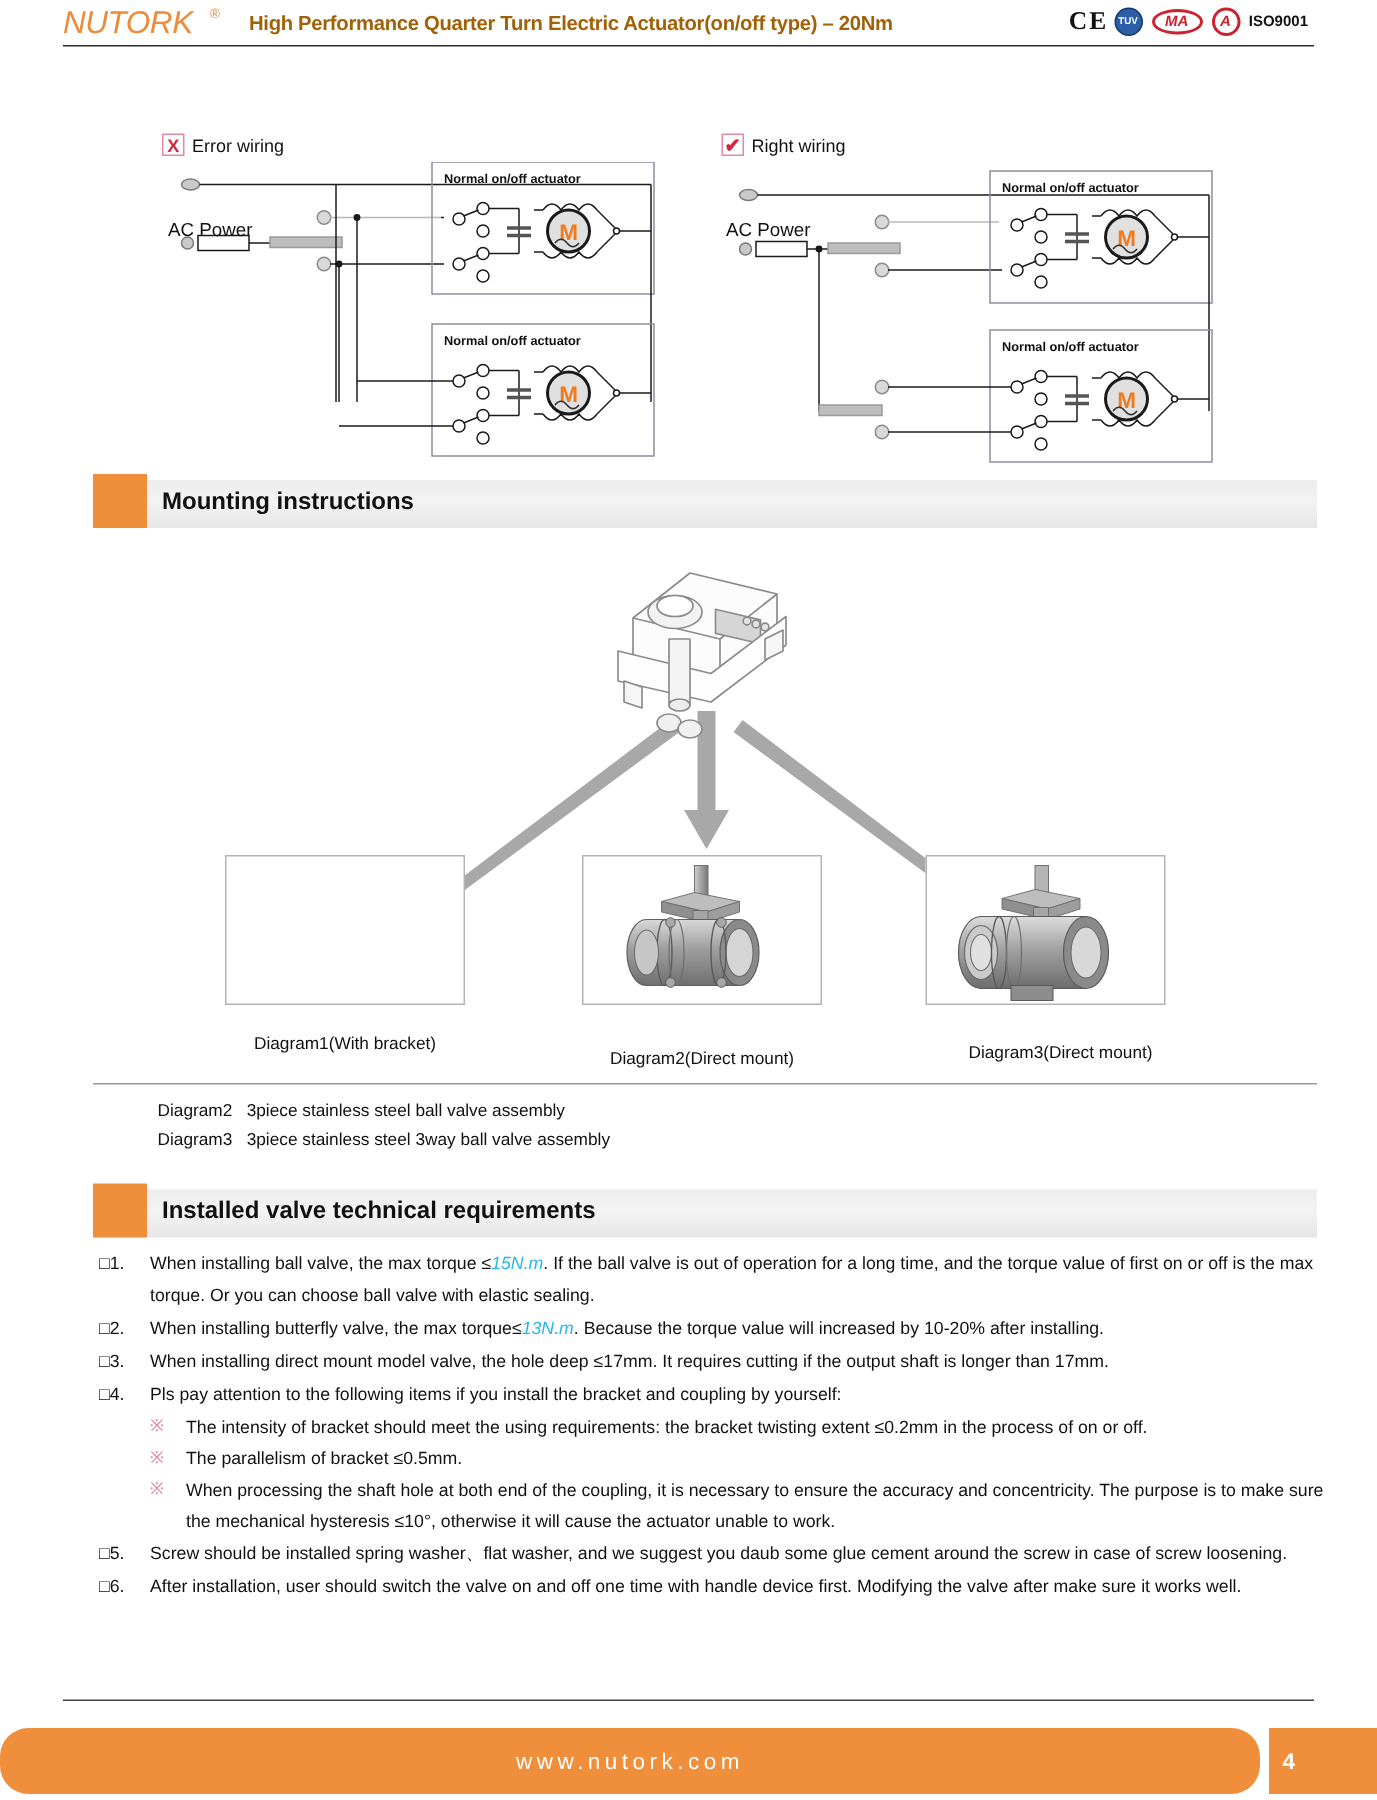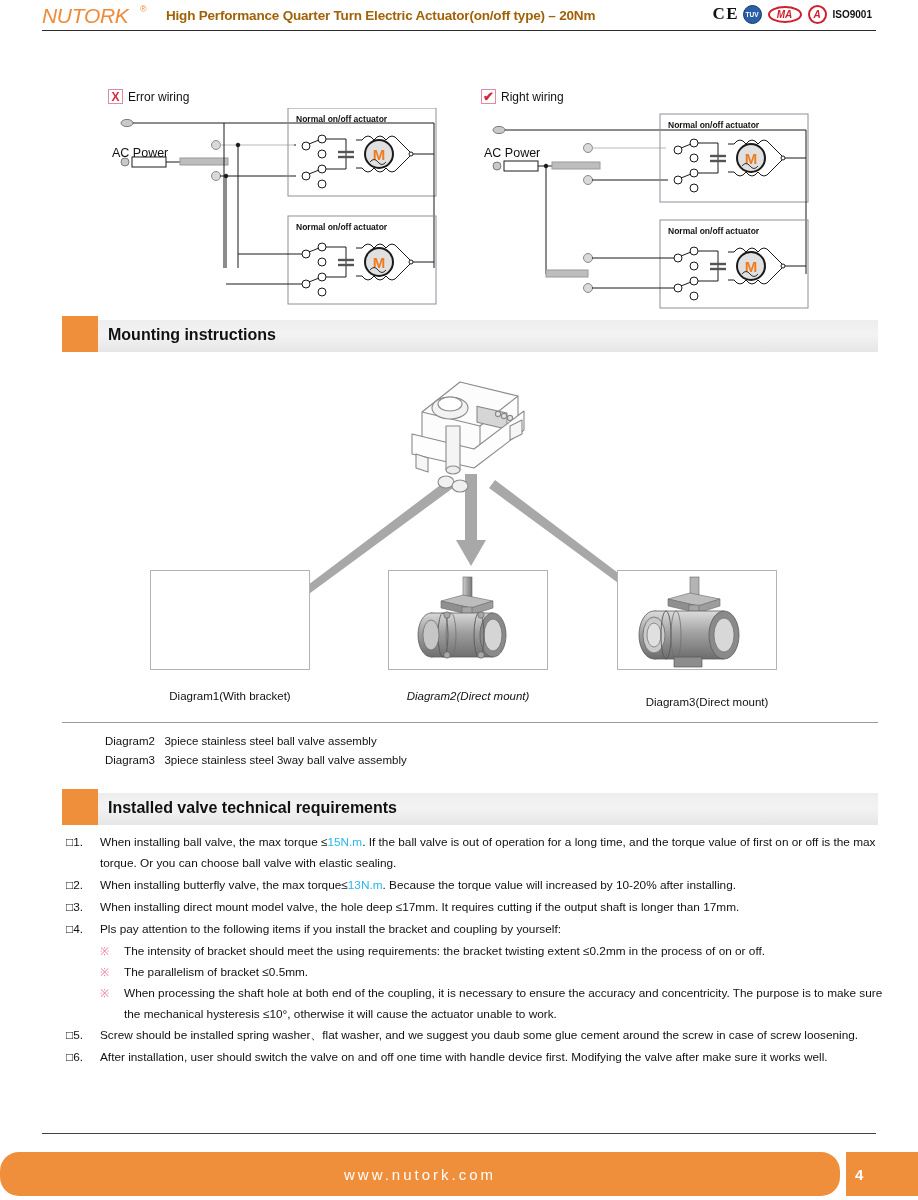--- a/index.html
+++ b/index.html
@@ -103,21 +103,21 @@
   .legend { position: absolute; left: 105px; top: 732px; font-size: 11.5px; line-height: 18.5px; color: #111; }
   .legend-row { white-space: pre; }
   .legend-rule { position: absolute; left: 62px; top: 722px; width: 816px; height: 1px; background: #9a9a9a; }
 
   
   .req-list { position: absolute; left: 66px; top: 832px; width: 820px; }
   .req-item { position: relative; font-size: 11.8px; line-height: 21px; color: #111; margin-bottom: 1px; padding-left: 34px; }
   .req-num { position: absolute; left: 0; top: 0; white-space: pre; }
   .req-sub { position: relative; font-size: 11.8px; line-height: 21px; color: #111; padding-left: 58px; }
   .req-star { position: absolute; left: 34px; top: 0; color: #e87b96; font-size: 11px; }
-  .hl { color: #29b6e8; }
+  .hl { color: #29b6e8; font-style: italic; }
 
   
   .footer-rule { position: absolute; left: 42px; top: 1133px; width: 834px; height: 1px; background: #444; }
   .footer-bar {
     position: absolute; left: 0; top: 1152px; width: 840px; height: 44px;
     background: #ef8f3c;
     display: flex; align-items: center; justify-content: center; border-radius: 19px;
   }
   .footer-url {
     color: #fff; font-size: 15px; letter-spacing: 3px;
@@ -431,21 +431,21 @@
         <ellipse cx="62" cy="64" rx="5" ry="22" fill="none" stroke="#6e6e6e" stroke-width="0.8"></ellipse>
         <ellipse cx="90" cy="64" rx="5" ry="22" fill="none" stroke="#585858" stroke-width="0.9"></ellipse>
 
         <circle cx="58" cy="44" r="3.2" fill="#a8a8a8" stroke="#555" stroke-width="0.6"></circle>
         <circle cx="58" cy="84" r="3.2" fill="#a8a8a8" stroke="#555" stroke-width="0.6"></circle>
         <circle cx="92" cy="44" r="3.2" fill="#a8a8a8" stroke="#555" stroke-width="0.6"></circle>
         <circle cx="92" cy="84" r="3.2" fill="#a8a8a8" stroke="#555" stroke-width="0.6"></circle>
         <ellipse cx="42" cy="64" rx="8" ry="15" fill="#c6c6c6" stroke="#6a6a6a" stroke-width="0.7"></ellipse>
       </svg>
     </div>
-    <div class="diagram-cap" style="left:388px; top:326px; width:160px;font-style:italic;">Diagram2(Direct mount)</div>
+    <div class="diagram-cap" style="left:388px; top:336px; width:160px;">Diagram2(Direct mount)</div>
 
     <div class="diagram-box" style="left:617px; top:206px; width:160px; height:100px;">
       <svg width="158" height="98">
         <defs>
           <linearGradient id="g3" x1="0" y1="0" x2="0" y2="1">
             <stop offset="0" stop-color="#dcdcdc"></stop>
               <stop offset="0.45" stop-color="#a2a2a2"></stop>
             <stop offset="1" stop-color="#6c6c6c"></stop>
           </linearGradient>
         </defs>

